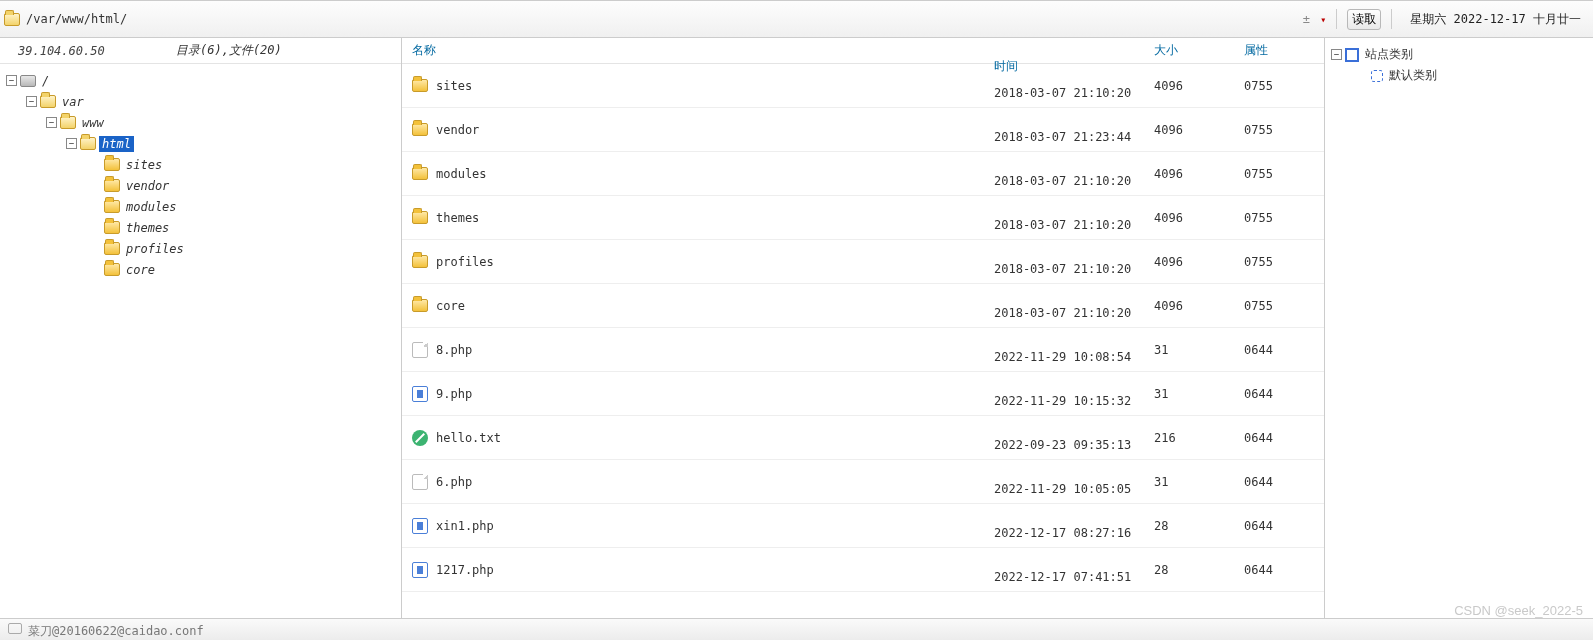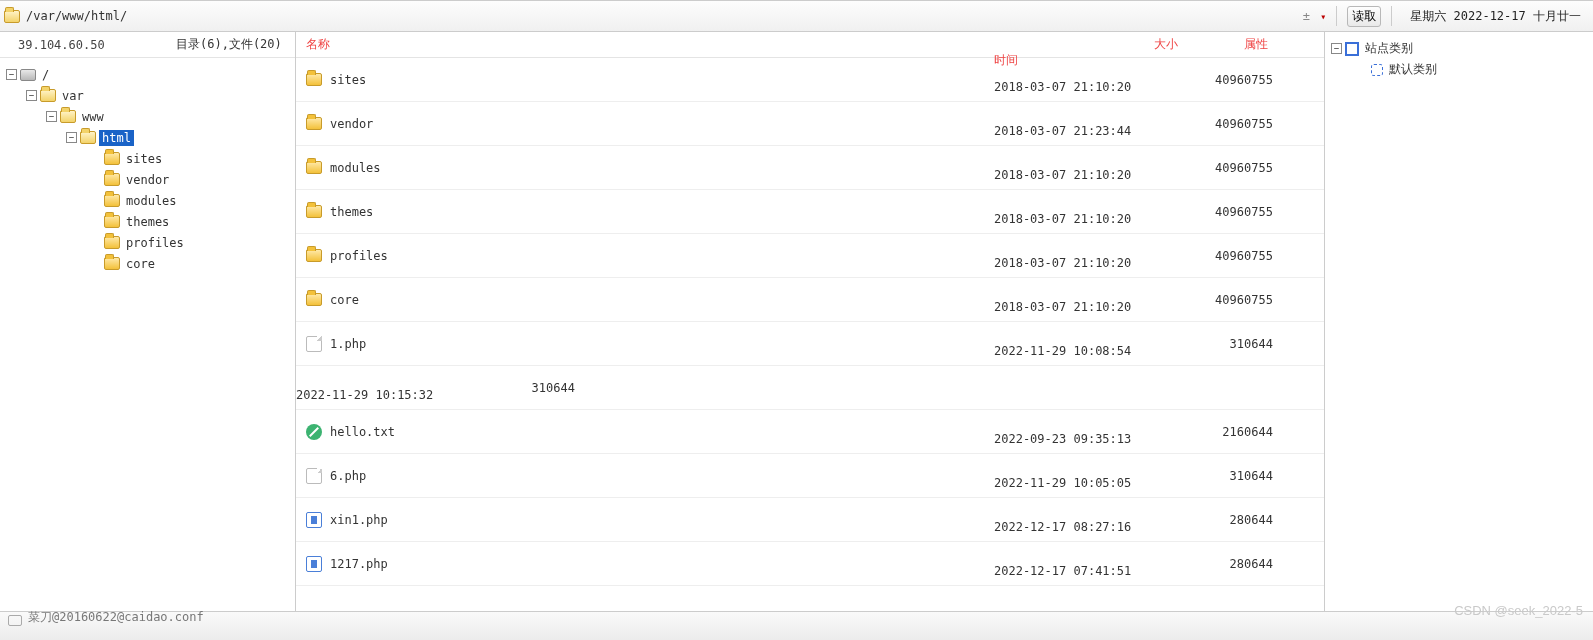--- a/index.html
+++ b/index.html
@@ -1,69 +1,69 @@
 <!DOCTYPE html>
 <html><head>
 <meta charset="utf-8">
 <style>
 * { box-sizing: border-box; margin: 0; padding: 0; }
 body { font-family: "SimSun", "宋体", monospace; font-size: 12px; color: #333; background: #fff; width: 1593px; height: 640px; overflow: hidden; position: relative; }
 .main { display: flex; flex-direction: column; height: 100%; }
-.toolbar { height: 32px; background: linear-gradient(#fdfdfd,#f0f0f0); border-top: 1px solid #ccc; border-bottom: 1px solid #ccc; display: flex; align-items: center; padding: 0 4px; }
+.toolbar { height: 38px; background: linear-gradient(#fdfdfd,#f0f0f0); border-top: 1px solid #ccc; border-bottom: 1px solid #ccc; display: flex; align-items: center; padding: 0 4px; }
 .path-box { display: flex; align-items: center; flex: 1; gap: 6px; }
 .path-text { font-family: monospace; }
 .toolbar-right { display: flex; align-items: center; gap: 6px; }
 .btn { background: linear-gradient(#fefefe,#e9e9e9); border:1px solid #b8b8b8; border-radius:3px; padding:1px 4px; font-size:12px; font-family:"SimSun","宋体",sans-serif; cursor:pointer; }
 .dropdown-arrow { color:#b00; font-size:10px; }
 .spacer-divider { border-left:1px solid #ccc; height:20px; margin:0 4px; }
 .date-info { padding:0 8px; color:#222; white-space:nowrap; }
 
 .body-area { flex:1; display:flex; min-height:0; }
-.left-panel { width:296px; border-right:1px solid #ccc; display:flex; flex-direction:column; }
+.left-panel { width:402px; border-right:1px solid #ccc; display:flex; flex-direction:column;font-style:italic; }
 .left-header { height:26px; border-bottom:1px solid #e4e4e4; display:flex; align-items:center; }
 .left-ip { width:170px; padding-left:18px; font-family:monospace; color:#444; }
 .left-counts { padding-left:6px; }
 .tree { flex:1; overflow:auto; padding:6px 4px; }
 .tree-node { display:flex; align-items:center; height:21px; gap:3px; cursor:pointer; }
 .expander { width:11px; height:11px; border:1px solid #888; display:flex; align-items:center; justify-content:center; font-size:9px; line-height:1; color:#333; background:#fff; }
 .disk-icon { width:16px; height:12px; background:linear-gradient(#e8e8e8,#b8b8b8); border:1px solid #888; border-radius:2px; }
 .folder-closed { width:16px; height:13px; background:linear-gradient(#ffe9a8,#f3c13a); border:1px solid #c89b2a; border-radius:2px; position:relative; }
 .folder-closed::before { content:""; position:absolute; top:-4px; left:0; width:7px; height:4px; background:#f3c13a; border:1px solid #c89b2a; border-bottom:none; border-radius:2px 2px 0 0; }
 .folder-open-icon { width:16px; height:13px; background:linear-gradient(#fff3c8,#f3d36a); border:1px solid #c89b2a; border-radius:2px; position:relative; }
 .folder-open-icon::before { content:""; position:absolute; top:-4px; left:0; width:7px; height:4px; background:#f3d36a; border:1px solid #c89b2a; border-bottom:none; border-radius:2px 2px 0 0; }
 .tree-label { font-family:monospace; padding:1px 3px; }
 .tree-label.selected { background:#1a63c7; color:#fff; }
 .indent-0{padding-left:2px}.indent-1{padding-left:22px}.indent-2{padding-left:42px}.indent-3{padding-left:62px}.indent-4{padding-left:100px}
 
 .center-panel { flex:1; display:flex; flex-direction:column; border-right:1px solid #ccc; min-width:0; }
-.list-header { height:26px; border-bottom:1px solid #e4e4e4; display:flex; align-items:center; font-size:12px; color:#ef4444; }
+.list-header { height:26px; border-bottom:1px solid #e4e4e4; display:flex; align-items:center; font-size:12px; color:#0369a1; }
 .col-name { flex:1; padding-left:10px; }
 .col-time { width:160px;margin-top:32px; }
 .col-size { width:90px; }
 .col-attr { width:80px; }
 .file-list { flex:1; overflow-y:scroll; }
 .file-row { height:44px; border-bottom:1px solid #eee; display:flex; align-items:center; cursor:pointer; }
 .file-name-cell { flex:1; display:flex; align-items:center; gap:8px; padding-left:10px; }
 .file-time { width:160px; font-family:monospace; color:#333;margin-top:15px; }
-.file-size { width:90px; font-family:monospace; color:#333;text-align:right; }
+.file-size { width:90px; font-family:monospace; color:#333; }
 .file-attr { width:80px; font-family:monospace; color:#333; }
 .file-icon { width:16px; height:16px; border:1px solid #bbb; border-radius:2px; background:#fff; position:relative; }
 .file-icon::after { content:""; position:absolute; right:-1px; top:-1px; width:5px; height:5px; background:linear-gradient(135deg,#fff 50%,#ccc 50%); }
 .file-icon-blue { width:16px; height:16px; border:1px solid #4a7fd8; border-radius:2px; background:#fff; position:relative; display:flex; align-items:center; justify-content:center; }
 .file-icon-blue::before { content:""; width:6px; height:8px; background:#4a7fd8; }
 .file-icon-green { width:16px; height:16px; border-radius:50%; background:#3cb371; position:relative; }
 .file-icon-green::after { content:""; position:absolute; left:2px; top:7px; width:12px; height:2px; background:#fff; transform:rotate(-45deg); }
 .file-label { font-family:monospace; }
 
 .right-panel { width:268px; display:flex; flex-direction:column; }
 .right-tree { padding:6px 4px; }
 .site-root-icon { width:14px; height:14px; border:2px solid #3a6fd8; display:inline-block; }
 .site-cat-icon { width:12px; height:12px; border:1px dashed #3a6fd8; border-radius:3px; display:inline-block; }
 
-.statusbar { height:22px; border-top:1px solid #ccc; background:linear-gradient(#fafafa,#ececec); display:flex; align-items:flex-end; padding:14px 8px; gap:6px; color:#777; font-size:12px; }
+.statusbar { height:22px; border-top:1px solid #ccc; background:linear-gradient(#fafafa,#ececec); display:flex; align-items:flex-start; padding:4px 8px; gap:6px; color:#777; font-size:12px; }
 .status-icon { width:14px; height:11px; border:1px solid #aaa; border-radius:2px; }
 .watermark { position:absolute; right:10px; bottom:22px; color:#c9c9c9; font-size:13px; font-family:Arial,sans-serif; }
 .star-btn { width:16px; text-align:center; color:#888; cursor:pointer; }
 
 ::-webkit-scrollbar { width:16px; }
 ::-webkit-scrollbar-track { background:#f0f0f0; border-left:1px solid #ddd; }
 ::-webkit-scrollbar-thumb { background:#c8c8c8; border:1px solid #aaa; border-radius:2px; }
 </style>
 </head>
 <body>
@@ -199,27 +199,31 @@
               <span class="folder-closed"></span>
               <span class="file-label">core</span>
             </div>
             <div class="file-time">2018-03-07 21:10:20</div>
             <div class="file-size">4096</div>
             <div class="file-attr">0755</div>
           </div>
           <div class="file-row">
             <div class="file-name-cell">
               <span class="file-icon"></span>
-              <span class="file-label">1.php</span>
+              <span class="file-label">8.php</span>
             </div>
             <div class="file-time">2022-11-29 10:08:54</div>
             <div class="file-size">31</div>
             <div class="file-attr">0644</div>
           </div>
           <div class="file-row">
+            <div class="file-name-cell">
+              <span class="file-icon-blue"></span>
+              <span class="file-label">9.php</span>
+            </div>
             <div class="file-time">2022-11-29 10:15:32</div>
             <div class="file-size">31</div>
             <div class="file-attr">0644</div>
           </div>
           <div class="file-row">
             <div class="file-name-cell">
               <span class="file-icon-green"></span>
               <span class="file-label">hello.txt</span>
             </div>
             <div class="file-time">2022-09-23 09:35:13</div>

